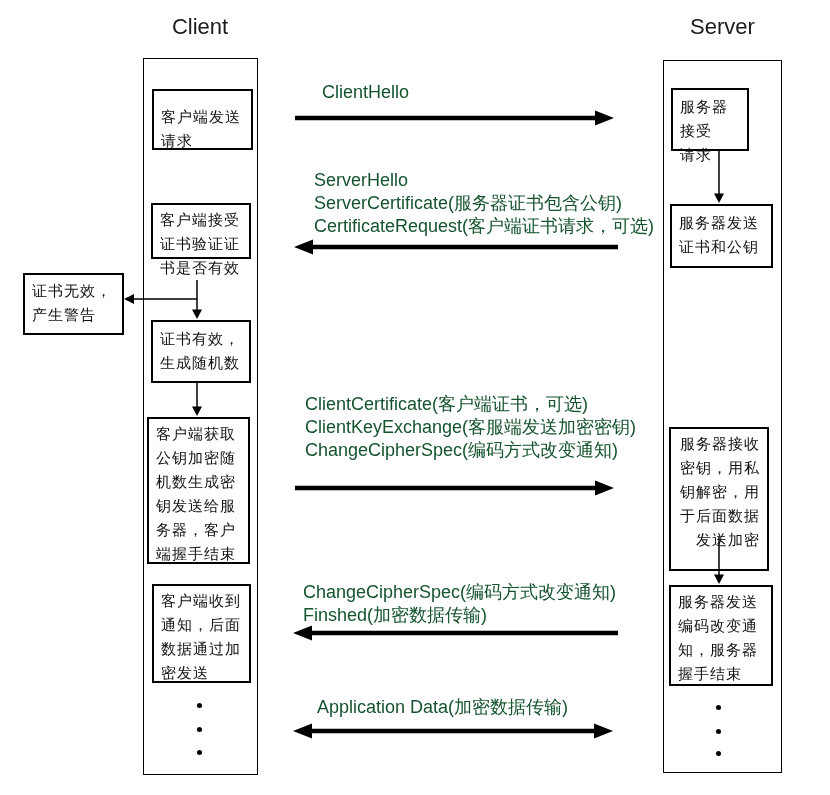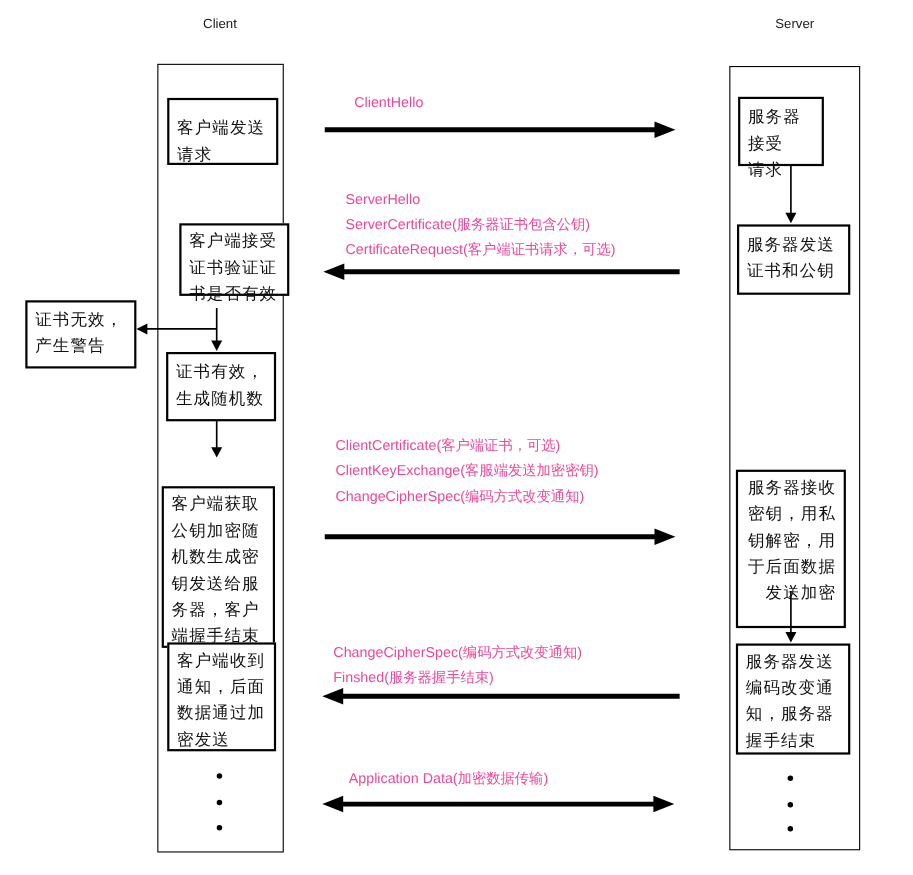--- a/index.html
+++ b/index.html
@@ -6,21 +6,21 @@
   .canvas {
     position: relative;
     width: 830px;
     height: 795px;
     background: #ffffff;
     font-family: "Liberation Sans", "DejaVu Sans", sans-serif;
     overflow: hidden;
   }
   .actor-title {
     position: absolute;
-    font-size: 12px;
+    font-size: 22px;
     color: #1a1a1a;
     text-align: center;
     font-weight: 400;
   }
   .client-title { left: 144px; top: 14px; width: 112px; }
   .server-title { left: 663px; top: 14px; width: 119px; }
 
   .lifeline {
     position: absolute;
     border: 1.5px solid #000;
@@ -36,35 +36,35 @@
     background: #ffffff;
     box-sizing: border-box;
     font-size: 15px;
     line-height: 24px;
     letter-spacing: 1px;
     color: #111;
     padding: 3px 7px;
     white-space: pre-line;
   }
   .cb1 { left: 152px; top: 89px;  width: 101px; height: 61px;  padding-top: 14px; }
-  .cb2 { left: 163px; top: 203px; width: 100px; height: 66px; }
+  .cb2 { left: 151px; top: 203px; width: 100px; height: 56px; }
   .cb3 { left: 151px; top: 320px; width: 100px; height: 63px;  padding-top: 5px; }
-  .cb4 { left: 147px; top: 417px; width: 103px; height: 147px; margin-top: 25px; }
+  .cb4 { left: 147px; top: 417px; width: 103px; height: 147px; }
   .cb5 { left: 152px; top: 584px; width: 99px;  height: 99px; }
   .warn { left: 23px; top: 273px; width: 101px; height: 62px;  padding-top: 4px; }
   .sb1 { left: 671px; top: 88px;  width: 78px;  height: 63px;  padding-top: 5px; }
   .sb2 { left: 670px; top: 204px; width: 103px; height: 64px;  padding-top: 5px; }
   .sb3 { left: 669px; top: 427px; width: 100px; height: 144px; text-align: right; }
   .sb4 { left: 669px; top: 585px; width: 104px; height: 101px; }
 
   .msg-label {
     position: absolute;
-    font-size: 13px;
+    font-size: 18px;
     line-height: 23px;
-    color: #ec4899;
+    color: #14532d;
     white-space: nowrap;
   }
   .msg0 { left: 322px; top: 81px; }
   .msg1 { left: 314px; top: 169px; }
   .msg2 { left: 305px; top: 393px; }
   .msg3 { left: 303px; top: 581px; }
   .msg4 { left: 317px; top: 696px; }
 
   .arrow { position: absolute; }
   .arrow line { stroke: #000; }
@@ -132,21 +132,21 @@
     <div>ServerCertificate(服务器证书包含公钥)</div>
     <div>CertificateRequest(客户端证书请求，可选)</div>
   </div>
   <div class="msg-label msg2">
     <div>ClientCertificate(客户端证书，可选)</div>
     <div>ClientKeyExchange(客服端发送加密密钥)</div>
     <div>ChangeCipherSpec(编码方式改变通知)</div>
   </div>
   <div class="msg-label msg3">
     <div>ChangeCipherSpec(编码方式改变通知)</div>
-    <div>Finshed(服务器握手结束)</div>
+    <div>Finshed(加密数据传输)</div>
   </div>
   <div class="msg-label msg4">
     <div>Application Data(加密数据传输)</div>
   </div>
 
   <svg class="arrow" style="left:295px; top:108px;" width="320" height="20">
     <line x1="0" y1="10" x2="302" y2="10" stroke-width="4.5"></line>
     <polygon points="300,2.5 319,10 300,17.5"></polygon>
   </svg>
   <svg class="arrow" style="left:293px; top:237px;" width="325" height="20">

